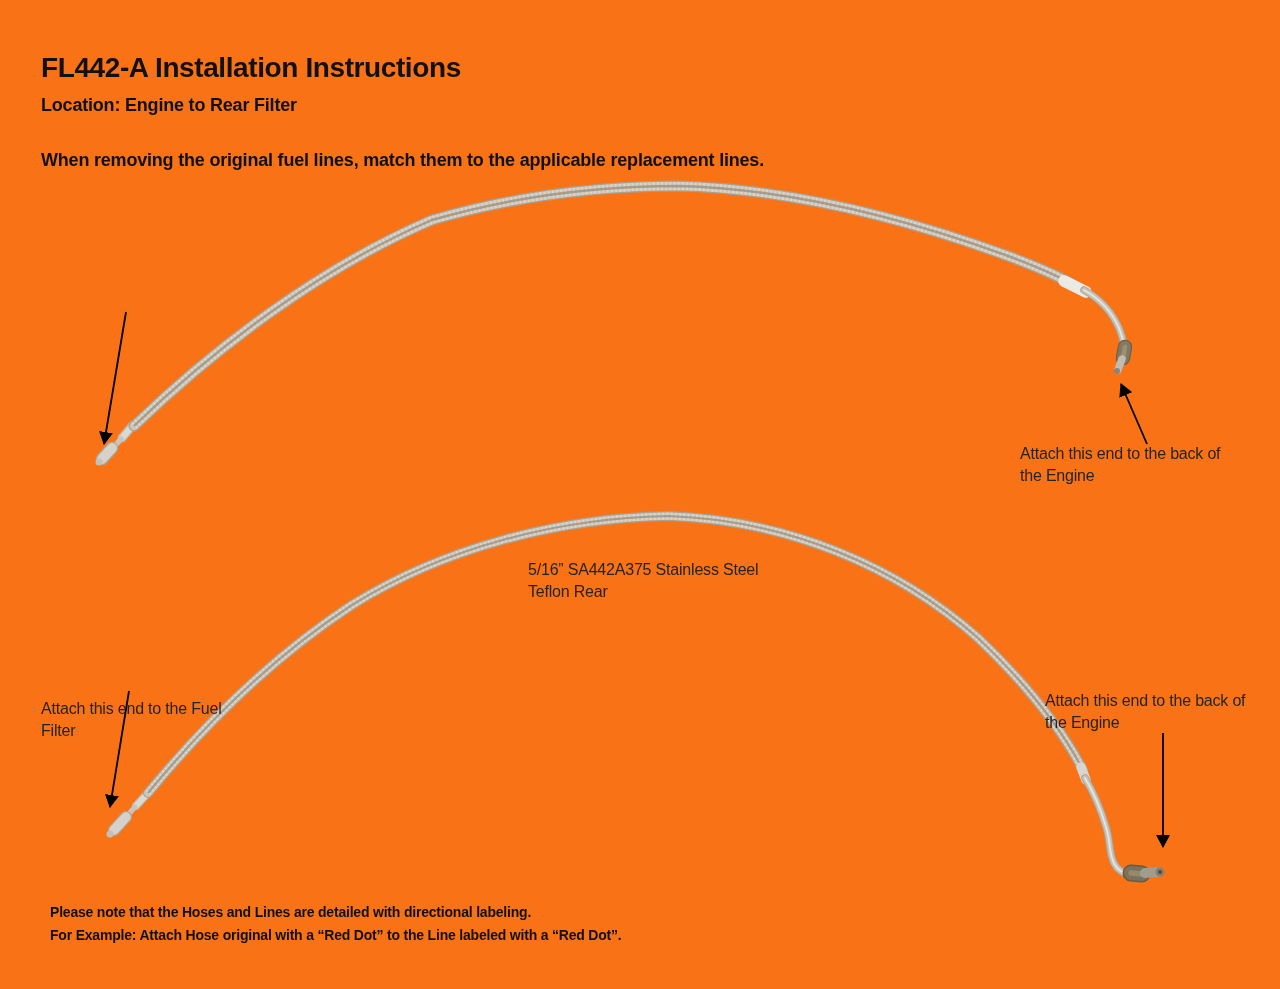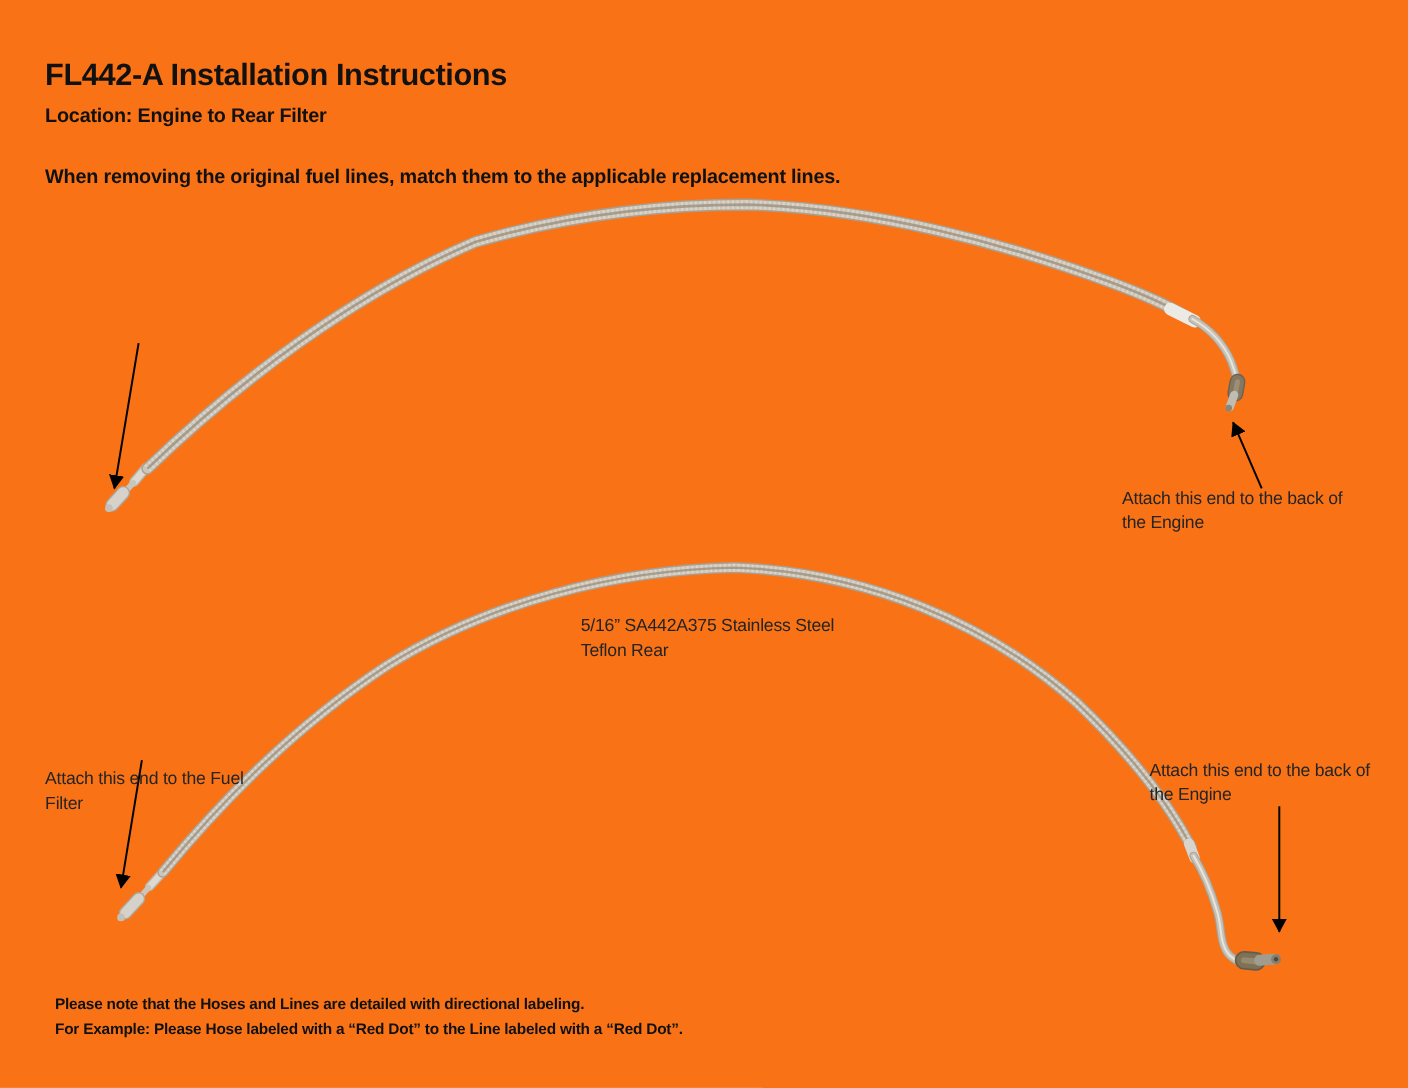--- a/index.html
+++ b/index.html
@@ -165,16 +165,16 @@
     <div>Filter</div>
   </div>
 
   <div class="abs callout" style="left:1045px; top:690px;">
     <div>Attach this end to the back of</div>
     <div>the Engine</div>
   </div>
 
   <div class="abs footer-note" style="left:50px; top:901px;">
     <div>Please note that the Hoses and Lines are detailed with directional labeling.</div>
-    <div>For Example: Please Hose labeled with a “Red Dot” to the Line labeled with a “Red Dot”.</div>
+    <div>For Example: Attach Hose original with a “Red Dot” to the Line labeled with a “Red Dot”.</div>
   </div>
 
 </div>
 
 </body></html>

